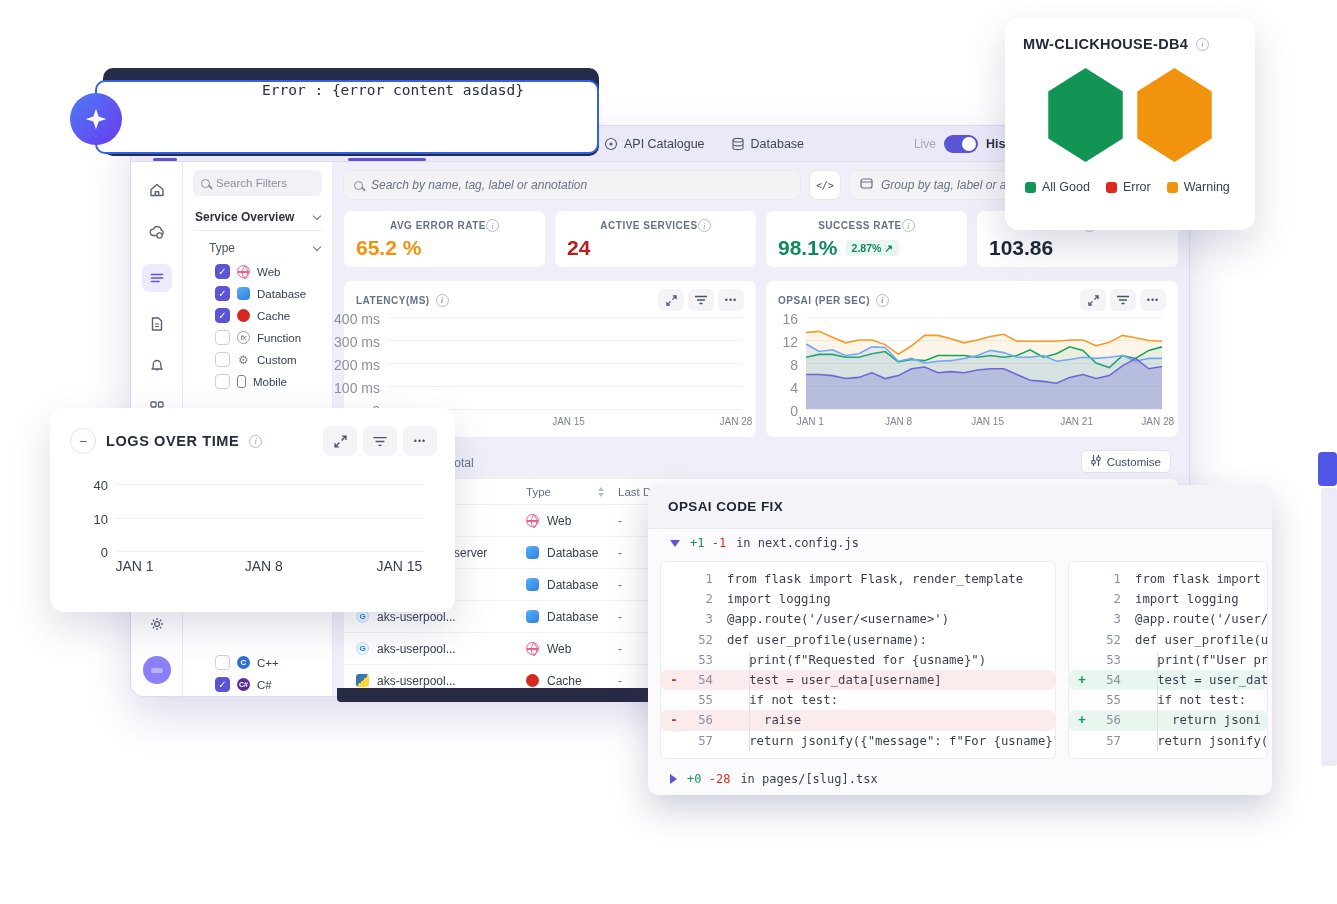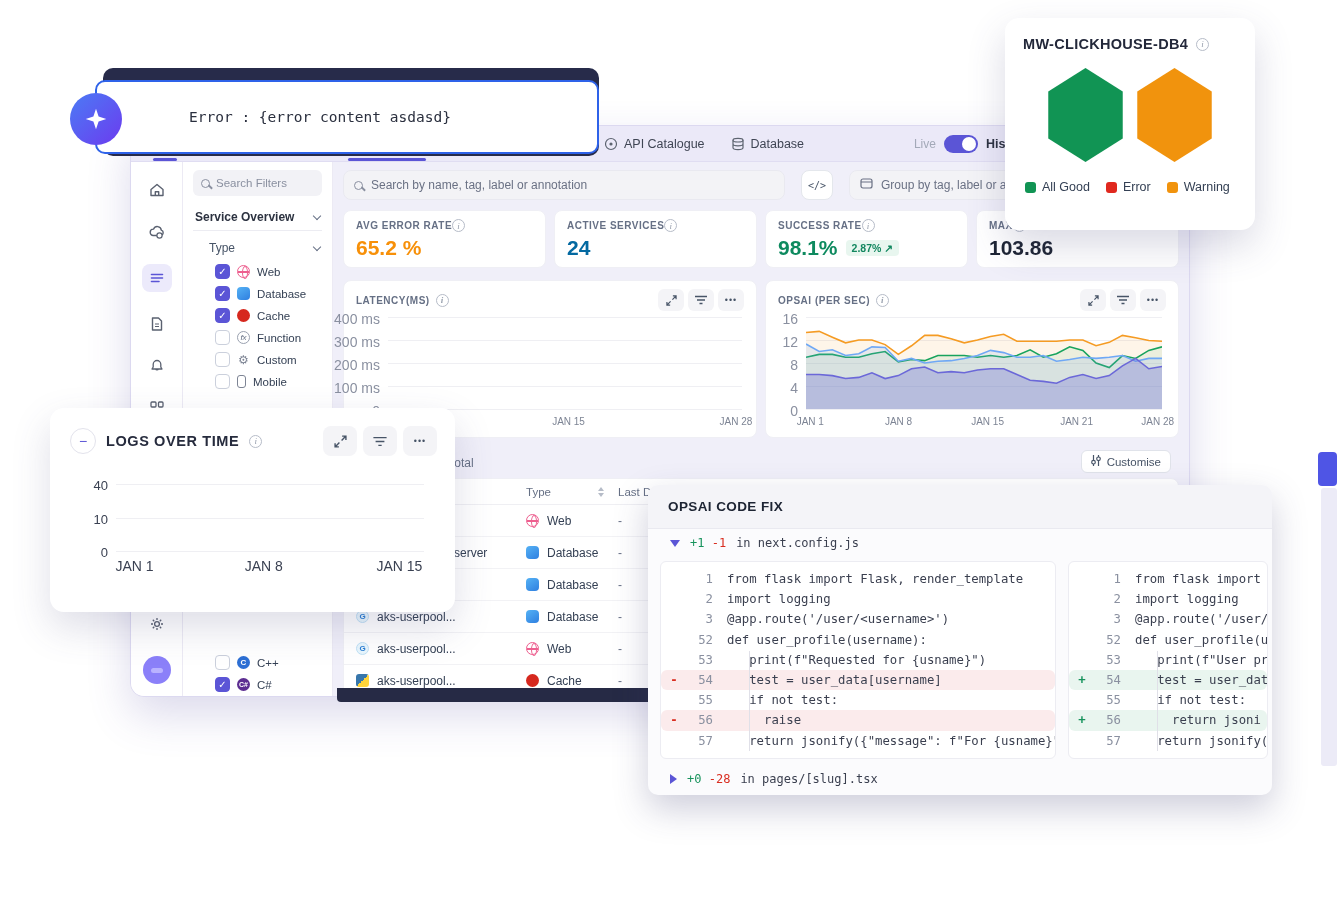--- a/index.html
+++ b/index.html
@@ -69,31 +69,31 @@
   .function-icon { border:1px solid #9aa1b0; color:#667085; font-style:italic; font-size:8px; }
   .custom-icon { color:#7d8494; font-size:12px; border:none; }
   .mobile-icon { border:1.5px solid #7d8494; border-radius:3px; width:9px; height:13px; }
   .cpp-icon { background:#2D6FD4; color:#fff; font-size:8px; font-weight:bold; border-radius:50%; }
   .csharp-icon { background:#5C2D91; color:#fff; font-size:7px; font-weight:bold; border-radius:50%; }
   .go-icon { background:#E8F6FD; border:1px solid #bfe0f5; color:#2B7FD4; font-weight:bold; font-size:8px; border-radius:50%; }
   .python-icon { background:linear-gradient(135deg,#3776AB 50%,#FFD43B 50%); border-radius:3px; }
 
   
   .content { flex:1; padding:8px 10px; position:relative; background:#F0EFF9; }
-  .toolbar { display:flex; gap:16px; height:30px; margin-bottom:10px; }
+  .toolbar { display:flex; gap:8px; height:30px; margin-bottom:10px;font-style:italic; }
   .search-main { flex:1; background:#F3F3F6; border:1px solid #e9e9f0; border-radius:8px; display:flex;
     align-items:center; gap:8px; padding:0 10px; color:#6a7184; font-size:12px; }
   .code-btn { width:32px; background:#fff; border:1px solid #E4E7EC; border-radius:8px; display:flex;
     align-items:center; justify-content:center; font-family:"DejaVu Sans Mono",monospace; font-size:10px; color:#475467; }
   .group-btn { width:330px; background:#F3F3F6; border:1px solid #e9e9f0; border-radius:8px; display:flex;
     align-items:center; gap:8px; padding:0 10px; color:#6a7184; font-size:12px; }
 
   .stats-row { display:flex; gap:8px; margin-bottom:12px; }
   .stat-card { flex:1; background:#fff; border:1px solid #EFEFF5; border-radius:8px; padding:8px 12px; height:58px; }
-  .stat-top { display:flex; justify-content:flex-start; align-items:center; }
+  .stat-top { display:flex; justify-content:center; align-items:center; }
   .stat-lbl { font-size:10px; font-weight:bold; letter-spacing:.5px; color:#667085; }
   .info { width:13px; height:13px; border:1px solid #b6bcc8; border-radius:50%; color:#98a0ae; font-size:9px;
     display:flex; align-items:center; justify-content:center; flex:none; font-style:italic; font-family:"Liberation Serif",serif; }
   .stat-val { font-size:21px; font-weight:bold; margin-top:4px; display:flex; align-items:center; gap:8px; }
   .badge { background:#E8F6EF; color:#12875F; font-size:10.5px; font-weight:bold; padding:2px 6px; border-radius:4px; }
 
   .charts-row { display:flex; gap:8px; margin-bottom:12px; }
   .chart-card { flex:1; background:#fff; border:1px solid #EFEFF5; border-radius:8px; height:158px; position:relative; padding:8px 12px; }
   .chart-head { display:flex; justify-content:space-between; align-items:center; }
   .chart-title { display:flex; align-items:center; gap:6px; font-size:10px; font-weight:bold; letter-spacing:.5px; color:#667085; }
@@ -180,21 +180,21 @@
   .mw-title { font-size:14.5px; font-weight:bold; letter-spacing:.3px; color:#23283A; }
   .hex-row { display:flex; gap:3px; justify-content:center; margin-top:16px; }
   .hex { width:86px; height:94px; clip-path:polygon(50% 0%, 93.3% 25%, 93.3% 75%, 50% 100%, 6.7% 75%, 6.7% 25%); }
   .hex-legend { display:flex; gap:16px; margin-top:18px; justify-content:flex-start; padding-left:2px; }
   .lg-item { display:flex; align-items:center; gap:6px; font-size:12.5px; color:#344054; }
   .lg-sw { width:11px; height:11px; border-radius:3px; flex:none; }
 
   
   .toast-back { position:absolute; left:103px; top:68px; width:496px; height:88px; background:#272B4A; border-radius:10px; z-index:49; }
   .toast { position:absolute; left:95px; top:80px; width:504px; height:74px; background:#fff;
-    border:2px solid #2E62E9; border-radius:10px; z-index:50; display:flex; flex-direction:column;
+    border:2px solid #2E62E9; border-radius:10px; z-index:50; display:flex; flex-direction:row;
     justify-content:center; padding-left:92px; gap:5px;
     font-family:"DejaVu Sans Mono",monospace; font-size:14.5px; color:#2A2F3E; }
   .toast-icon { position:absolute; left:70px; top:93px; width:52px; height:52px; border-radius:50%;
     background:linear-gradient(135deg,#4B7BF5,#6C3BEF); z-index:51; display:flex; align-items:center; justify-content:center; }
 </style>
 </head>
 <body>
 
 <div class="canvas">
 
@@ -389,21 +389,21 @@
               </div>
               <div class="stat-val" style="color: rgb(247, 144, 9);">
                 <span>65.2 %</span>
               </div>
             </div>
             <div class="stat-card">
               <div class="stat-top">
                 <span class="stat-lbl">ACTIVE SERVICES</span>
                 <span class="info">i</span>
               </div>
-              <div class="stat-val" style="color: #0369a1;">
+              <div class="stat-val" style="color: #b91c1c;">
                 <span>24</span>
               </div>
             </div>
             <div class="stat-card">
               <div class="stat-top">
                 <span class="stat-lbl">SUCCESS RATE</span>
                 <span class="info">i</span>
               </div>
               <div class="stat-val" style="color: rgb(14, 138, 95);">
                 <span>98.1%</span>

